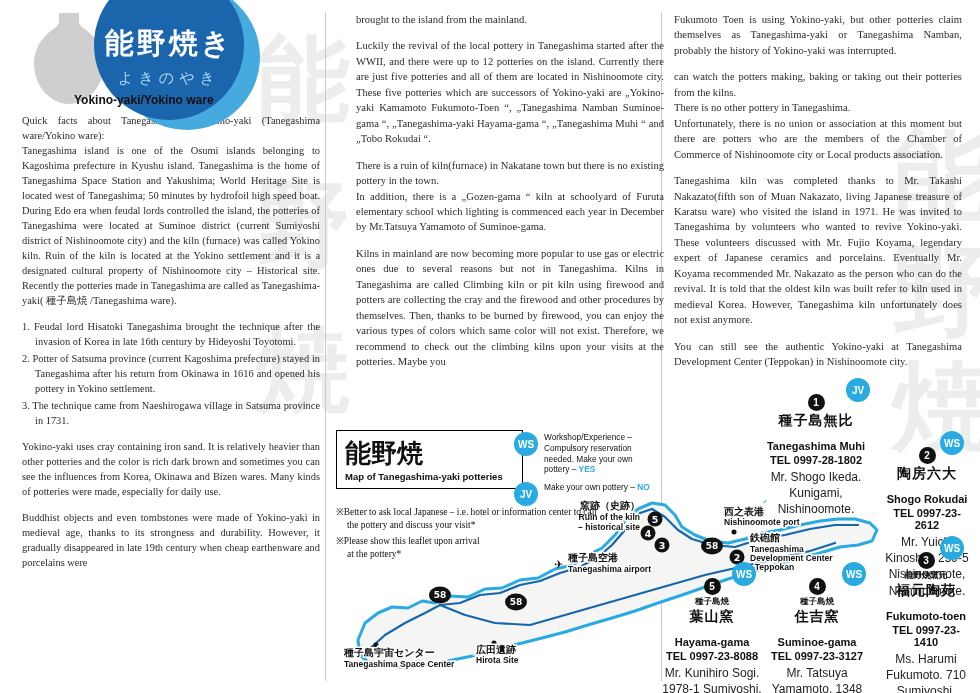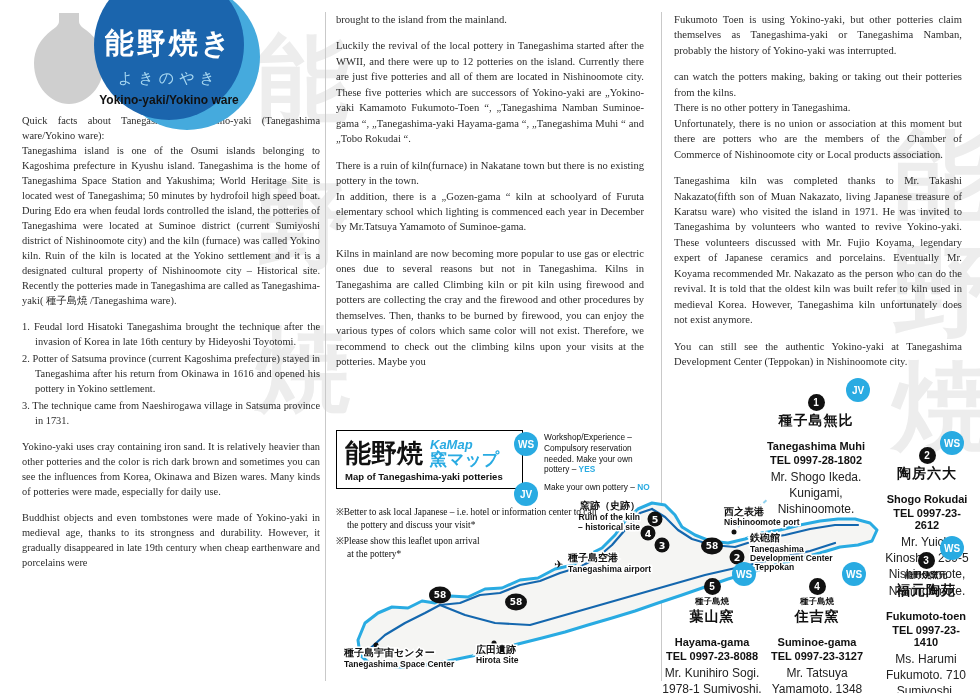--- a/index.html
+++ b/index.html
@@ -25,28 +25,28 @@
   .pot { position:absolute; left:6px; top:10px; }
   .circle-light { position:absolute; left:92px; top:-16px; width:146px; height:146px;
     border-radius:50%; background:#45aadd; }
   .circle-main { position:absolute; left:72px; top:-30px; width:150px; height:150px;
     border-radius:50%; background:#1b65ad; display:flex; flex-direction:column;
     align-items:center; justify-content:center; padding-top:22px; box-sizing:border-box; }
   .title-ja  { font-size:29px; font-weight:bold; color:#ffffff; letter-spacing:3px;
     font-family:"DejaVu Sans",sans-serif; }
   .title-kana{ font-size:15px; color:#a9d9f2; letter-spacing:5px; margin-top:5px;
     font-family:"DejaVu Sans",sans-serif; }
-  .title-en  { position:absolute; left:52px; top:93px; width:190px; text-align:center;
+  .title-en  { position:absolute; left:52px; top:93px; width:190px; 
     font-size:12px; font-weight:bold; font-family:"Liberation Sans",sans-serif; color:#111; }
 
   
   .col { position:absolute; z-index:2; text-align:justify; }
   .col p { margin:0 0 11px 0; white-space:pre-line; }
   .col1 { left:22px;  top:114px; width:298px; font-size:10.4px; line-height:1.44; }
-  .col2 { left:336px; top:12px;  width:308px; font-size:10.6px; line-height:1.46; }
+  .col2 { left:356px; top:12px;  width:308px; font-size:10.6px; line-height:1.46; }
   .col3 { left:674px; top:12px;  width:288px; font-size:10.6px; line-height:1.46; }
   .origin-item { padding-left:13px; text-indent:-13px; margin-bottom:2px; }
   .origin-intro { margin-bottom:2px !important; }
 
   
   .map-head { position:absolute; left:336px; top:430px; z-index:3; width:320px;
     font-family:"Liberation Sans",sans-serif; }
   .map-title-box { border:1.5px solid #000; width:187px; padding:5px 8px 6px; background:#fff; box-sizing:border-box; }
   .mt-row { display:flex; align-items:center; gap:7px; }
   .mt-ja { font-size:26px; font-weight:bold; color:#111; }
@@ -156,24 +156,20 @@
 There is no other pottery in Tanegashima.
 Unfortunately, there is no union or association at this moment but there are potters who are the members of the Chamber of Commerce of Nishinoomote city or Local products association.</p>
     <p>Tanegashima kiln was completed thanks to Mr. Takashi Nakazato(fifth son of Muan Nakazato, living Japanese treasure of Karatsu ware) who visited the island in 1971. He was invited to Tanegashima by volunteers who wanted to revive Yokino-yaki. These volunteers discussed with Mr. Fujio Koyama, legendary expert of Japanese ceramics and porcelains.  Eventually Mr. Koyama recommended Mr. Nakazato as the person who can do the revival. It is told that the oldest kiln was built refer to kiln used in medieval Korea.  However, Tanegashima kiln unfortunately does not exist anymore.</p>
     <p>You can still see the authentic Yokino-yaki at Tanegashima Development Center (Teppokan) in Nishinoomote city.</p>
   </div>
 
   <div class="map-head">
     <div class="map-title-box">
       <div class="mt-row">
         <span class="mt-ja">能野焼</span>
-        <span class="mt-col">
-          <span class="mt-romaji">KaMap</span>
-          <span class="mt-ja2">窯マップ</span>
-        </span>
       </div>
       <div class="mt-sub">Map of Tanegashima-yaki potteries</div>
     </div>
     <div class="legend">
       <div class="legend-row">
         <span class="badge-circle">WS</span>
         <span class="legend-text"><span>Workshop/Experience – Compulsory reservation needed. Make your own pottery – </span><span class="blue">YES</span></span>
       </div>
       <div class="legend-row">
         <span class="badge-circle">JV</span>

